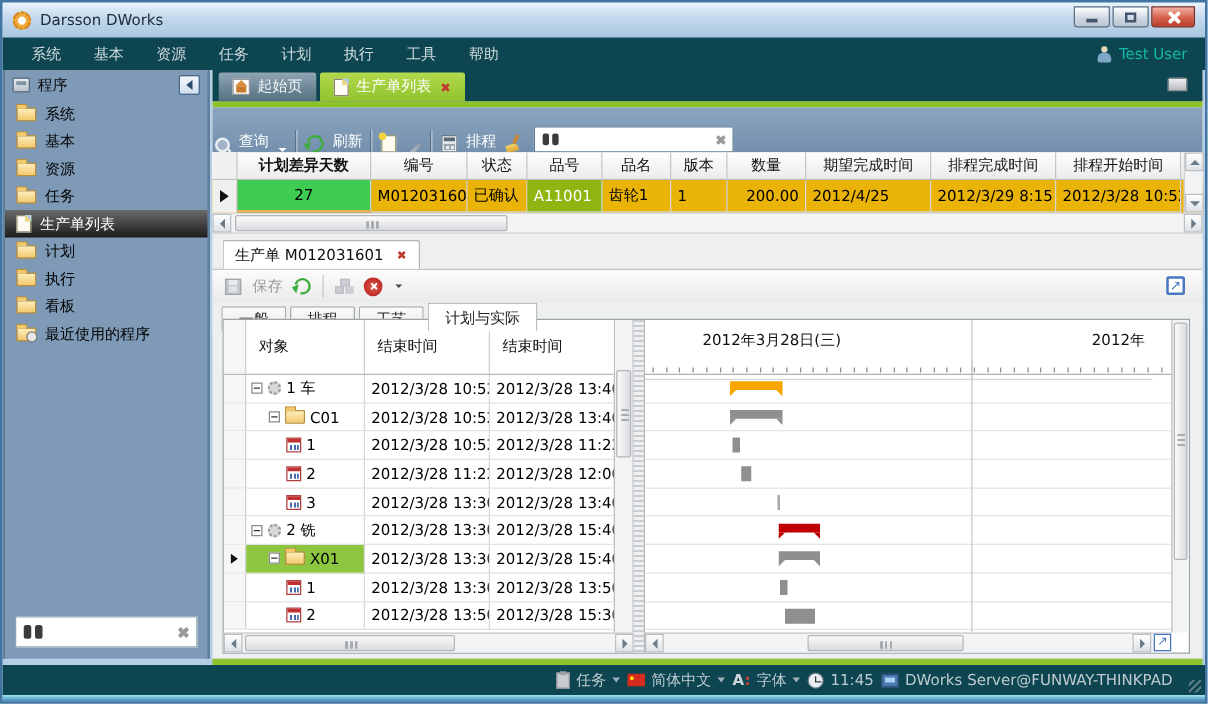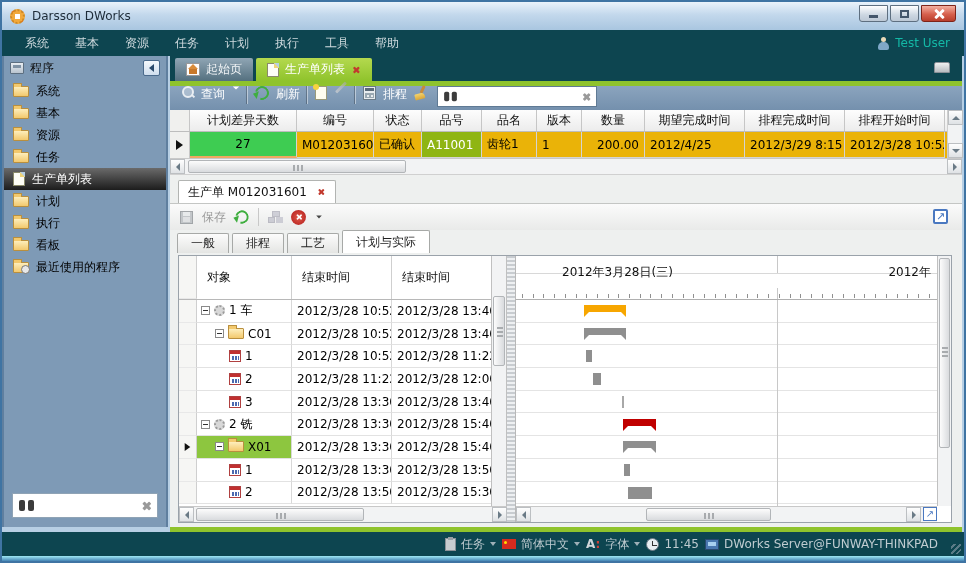--- a/index.html
+++ b/index.html
@@ -63,21 +63,21 @@
   .main{position:absolute;left:168px;top:54px;right:2px;bottom:34px;background:#eef0ef;}
   .tabstrip{height:25px;background:#0d4550;display:flex;align-items:flex-end;padding-left:5px;gap:3px;position:relative;}
   .tab{height:23px;display:flex;align-items:center;padding:0 11px;gap:6px;border-radius:2px 2px 0 0;cursor:default;}
   .tab.start{background:linear-gradient(#8fa5b4,#54707f);color:#f2f5f7;}
   .tab.active{background:linear-gradient(#b4d94e,#8fc32c);color:#fff;}
   .icon-home{width:14px;height:13px;background:#fdfdfd;border:1px solid #999;position:relative;}
   .icon-home::before{content:'';position:absolute;left:2px;top:5px;width:8px;height:5px;background:#c8782a;}
   .icon-home::after{content:'';position:absolute;left:1px;top:0;border-left:5px solid transparent;border-right:5px solid transparent;border-bottom:5px solid #d98c3a;}
   .float-win-icon{position:absolute;right:12px;top:6px;width:16px;height:11px;background:linear-gradient(#f0f0f0,#b8bcc0);border:1px solid #8a9097;border-radius:2px 2px 0 0;}
   .green-line{height:5px;background:#8fc32c;}
-  .toolbar{height:24px;background:linear-gradient(#8ba4be,#7490ad);display:flex;align-items:flex-start;color:#fff;padding-left:12px;gap:7px;}
+  .toolbar{height:36px;background:linear-gradient(#8ba4be,#7490ad);display:flex;align-items:flex-end;color:#fff;padding-left:2px;gap:7px;}
   .tsep{width:1px;height:18px;background:rgba(255,255,255,.45);box-shadow:-1px 0 0 rgba(0,0,0,.25);}
   .icon-magnifier{width:12px;height:12px;position:relative;}
   .icon-magnifier::before{content:'';position:absolute;left:0;top:0;width:8px;height:8px;border:2px solid #e9eef3;border-radius:50%;background:rgba(255,255,255,.3);}
   .icon-magnifier::after{content:'';position:absolute;left:9px;top:9px;width:4px;height:2px;background:#e9eef3;transform:rotate(45deg);}
   .tri-down{width:0;height:0;border-left:4px solid transparent;border-right:4px solid transparent;border-top:4px solid #fff;}
   .icon-refresh{width:14px;height:14px;border-radius:50%;border:2px solid #3fae3f;border-left-color:transparent;position:relative;transform:rotate(-30deg);}
   .icon-refresh::after{content:'';position:absolute;left:-4px;top:-1px;border-top:4px solid transparent;border-bottom:4px solid transparent;border-right:5px solid #3fae3f;transform:rotate(45deg);}
   .icon-newdoc{width:12px;height:14px;background:#fffdef;border:1px solid #9a9a7a;position:relative;}
   .icon-newdoc::before{content:'';position:absolute;left:-3px;top:-3px;width:6px;height:6px;background:#f5d33f;border-radius:50%;}
   .icon-pencil{width:14px;height:3px;background:linear-gradient(90deg,#d8d8d8,#a8a8a8);transform:rotate(-45deg);border-radius:1px;opacity:.65;}
@@ -143,21 +143,21 @@
   .icon-cal{width:12px;height:12px;background:#fff;border:1px solid #b04040;position:relative;flex:0 0 auto;}
   .icon-cal::before{content:'';position:absolute;left:0;top:0;right:0;height:3px;background:#c03030;}
   .icon-cal::after{content:'';position:absolute;left:2px;top:5px;width:7px;height:4px;background:repeating-linear-gradient(90deg,#4a6ab0 0 2px,transparent 2px 3px);}
   .pt-vscroll{position:absolute;left:313px;top:0;width:15px;bottom:16px;background:#f2f3f4;border-right:1px solid #c0c0c0;}
   .vthumb{position:absolute;left:1px;width:12px;background:linear-gradient(90deg,#fcfcfc,#d9dbde);border:1px solid #b2b5b8;border-radius:2px;}
   .vgrip{position:absolute;left:3px;width:6px;height:10px;background:repeating-linear-gradient(#a8abae 0 2px,transparent 2px 4px);}
   .splitter{position:absolute;left:328px;top:0;width:9px;bottom:0;
      background:repeating-linear-gradient(#c8ccd0 0 2px,#eef0f2 2px 4px);border-right:1px solid #b8b8b8;}
   
   .gantt{position:absolute;left:337px;top:0;right:14px;bottom:16px;overflow:hidden;background:#fff;}
-  .g-head1{position:absolute;left:0;right:0;top:0;height:18px;border-bottom:1px solid #d8d8d8;text-decoration:underline;}
+  .g-head1{position:absolute;left:0;right:15px;top:0;height:48px;border-bottom:1px solid #d8d8d8;text-decoration:underline;}
   .g-head2{position:absolute;left:0;right:0;top:32px;height:12px;border-bottom:1px solid #b0b0b0;}
   .g-tick{position:absolute;bottom:1px;width:1px;height:4px;background:#909090;}
   .g-daylabel{position:absolute;top:8px;color:#111;}
   .g-rows{position:absolute;left:0;right:0;top:44px;bottom:0;}
   .g-row{position:absolute;left:0;right:0;height:22.7px;border-bottom:1px solid #e4e4e4;}
   .g-dayline{position:absolute;top:0;bottom:0;width:1px;background:#c8c8c8;}
   .bar{position:absolute;}
   .bar.task{height:12px;}
   .bar.summary{height:7px;}
   .bar.summary::before,.bar.summary::after{content:'';position:absolute;top:7px;width:0;height:0;border-top:5px solid var(--c);}
@@ -312,21 +312,21 @@
       <div class="tb-search">
         <span class="icon-binoculars" style="transform:scale(.85)"></span>
         <input value="" style="">
         <span class="xmark gray" style="transform:scale(.7)"></span>
       </div>
     </div>
 
     <div class="grid">
       <div class="grow-h">
           <div class="marker-col" style="width: 20px; flex: 0 0 20px;"></div>
-          <div class="gh" style="flex: 0 0 107px;">计划差异天数</div>
+          <div class="gh" style="flex: 0 0 107px; font-weight: bold;">计划差异天数</div>
           <div class="gh" style="flex: 0 0 77px;">编号</div>
           <div class="gh" style="flex: 0 0 48px;">状态</div>
           <div class="gh" style="flex: 0 0 60px;">品号</div>
           <div class="gh" style="flex: 0 0 55px; font-family: Liberation Mono, monospace;">品名</div>
           <div class="gh" style="flex: 0 0 45px;">版本</div>
           <div class="gh" style="flex: 0 0 63px;">数量</div>
           <div class="gh" style="flex: 0 0 100px;">期望完成时间</div>
           <div class="gh" style="flex: 0 0 100px;">排程完成时间</div>
           <div class="gh" style="flex: 0 0 100px;">排程开始时间</div>
         </div>

